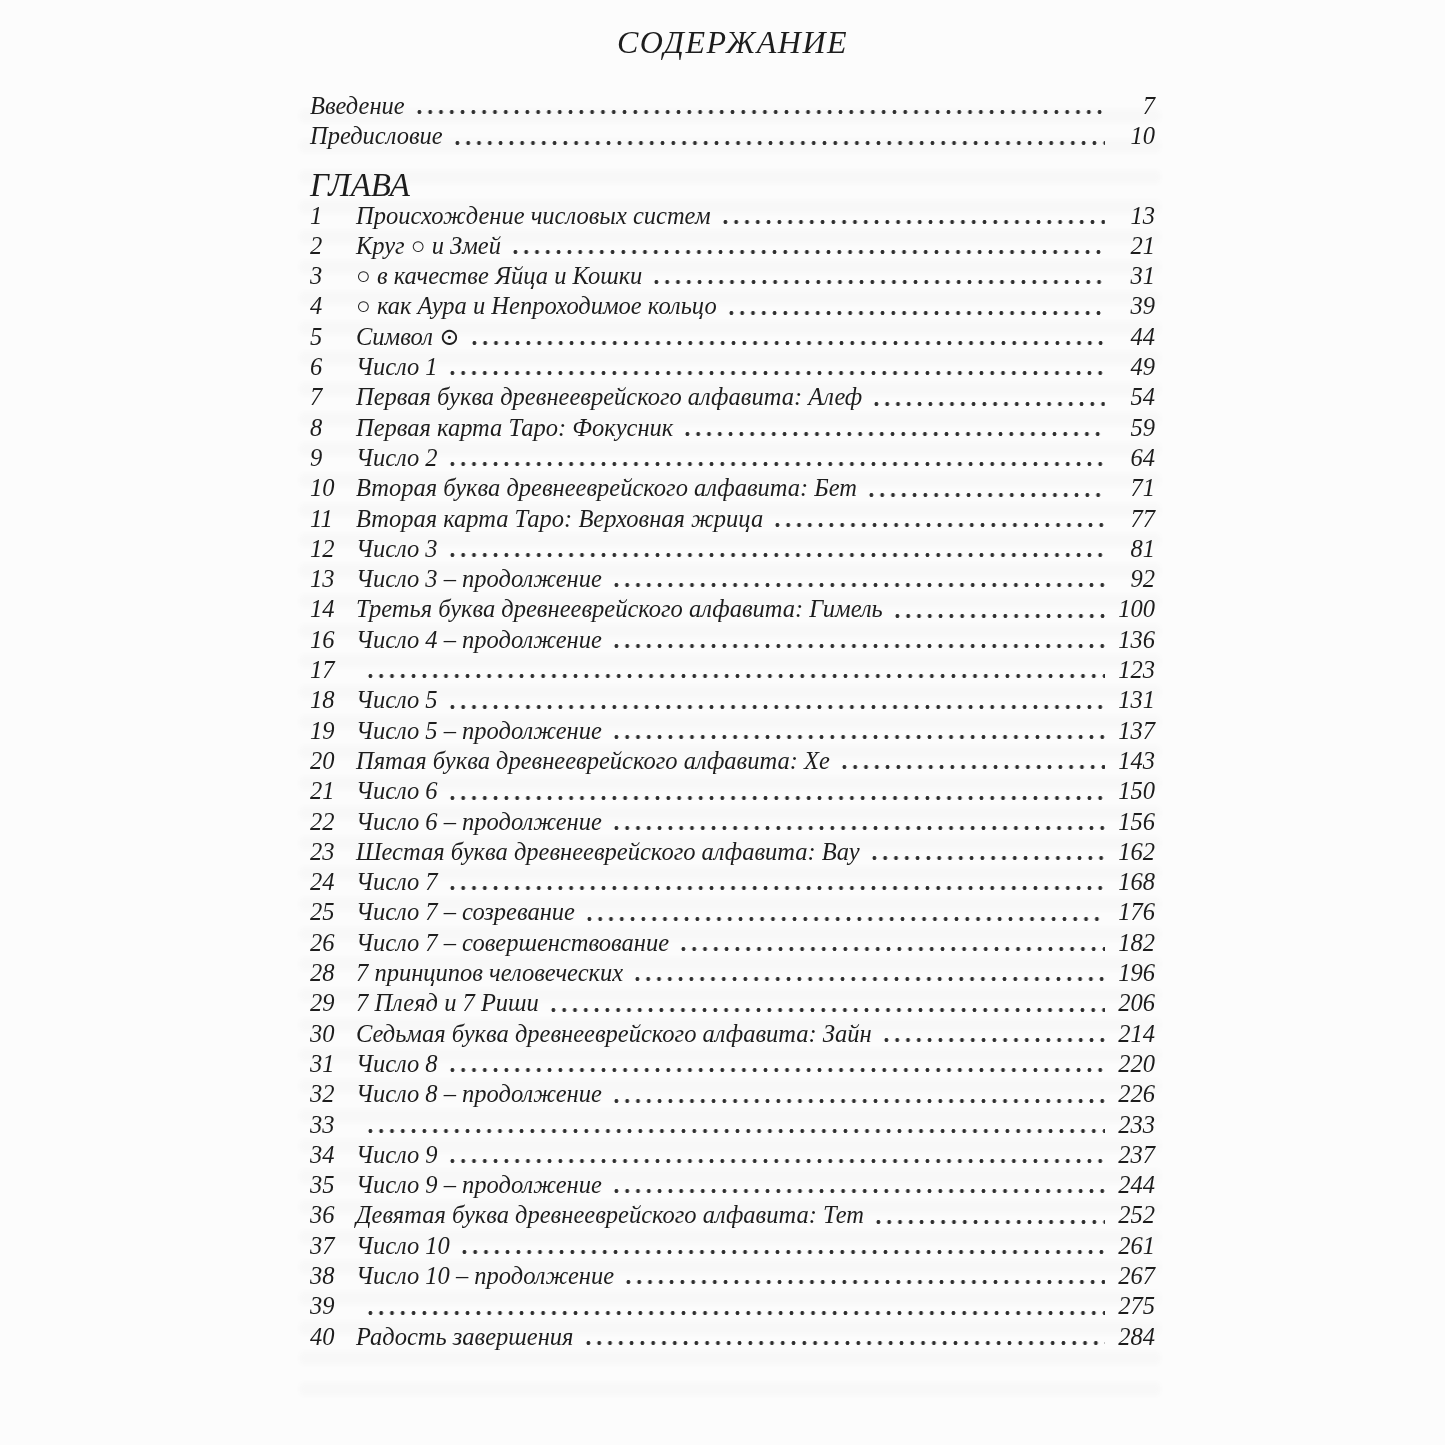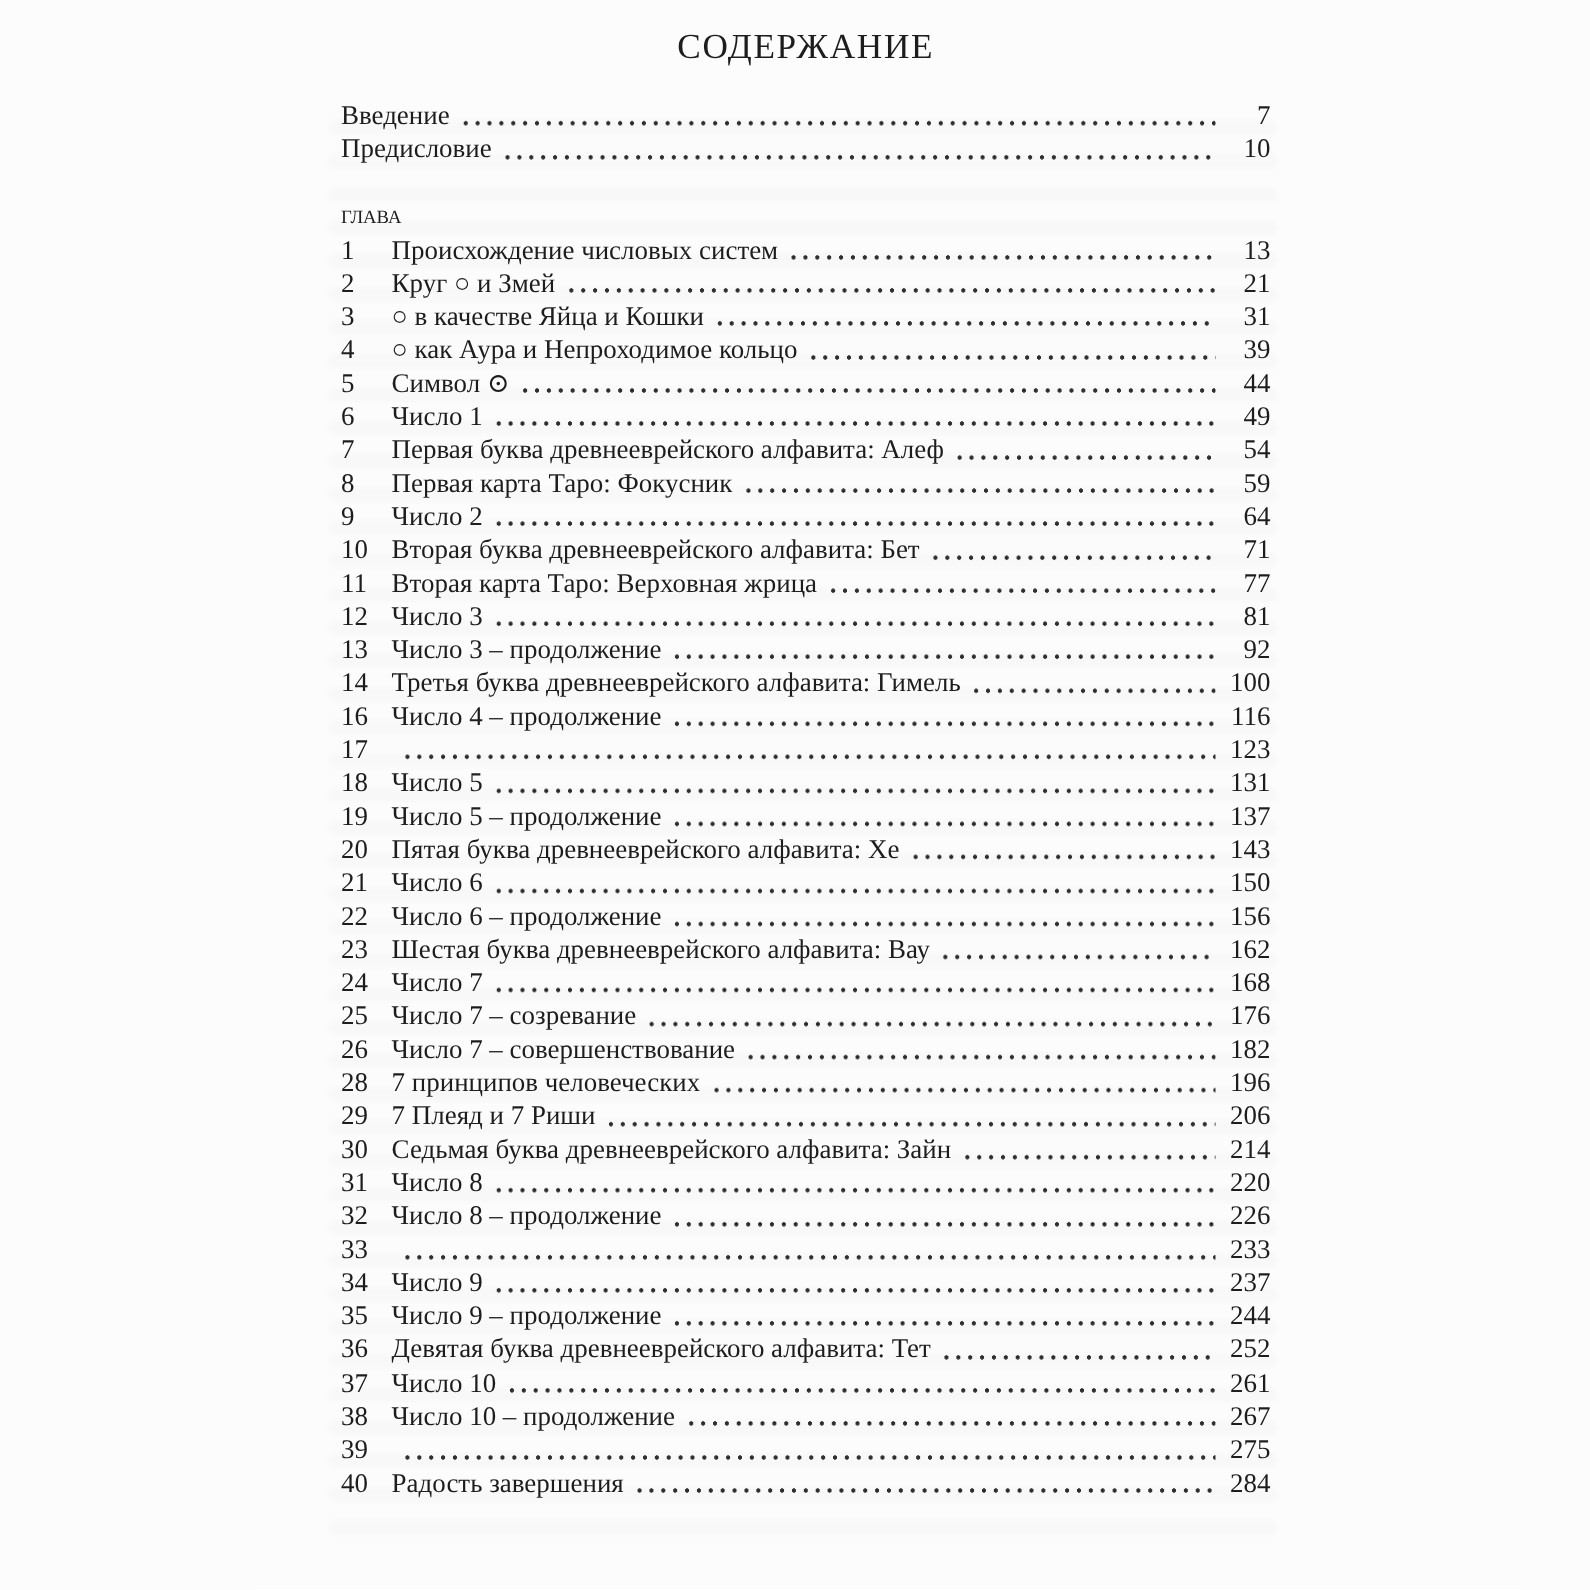--- a/index.html
+++ b/index.html
@@ -5,20 +5,21 @@
   html, body { margin: 0; padding: 0; background: #ffffff; }
 
   .scan-page {
     position: relative;
     width: 1445px;
     height: 1445px;
     background: #fcfcfc;
     font-family: "Liberation Serif", "DejaVu Serif", serif;
     color: #1d1d1d;
     overflow: hidden;
+    font-style: italic;
   }
 
   
   .ghost-showthrough {
     position: absolute;
     left: 300px;
     top: 110px;
     width: 860px;
     height: 1300px;
     background: repeating-linear-gradient(
@@ -73,23 +74,23 @@
     background-position: left calc(100% - 6px);
   }
 
   .page-num {
     flex: none;
     min-width: 44px;
     text-align: right;
   }
 
   .section-heading {
-    font-size: 17px;
+    font-size: 33px;
     line-height: 31px;
-    margin-top: 30px;
+    margin-top: 18px;
   }
 </style>
 </head>
 <body>
 
 <div class="scan-page">
   <div class="ghost-showthrough"></div>
 
   <div class="content">
     <h1 class="toc-title">СОДЕРЖАНИЕ</h1>
@@ -207,21 +208,21 @@
     <span class="t">Третья буква древнееврейского алфавита: Гимель</span>
     <span class="leader"></span>
     <span class="page-num">100</span>
   </div>
 
 
   <div class="row">
     <span class="num">16</span>
     <span class="t">Число 4 – продолжение</span>
     <span class="leader"></span>
-    <span class="page-num">116</span>
+    <span class="page-num">136</span>
   </div>
 
   <div class="row">
     <span class="num">17</span>
     <span class="leader"></span>
     <span class="page-num">123</span>
   </div>
 
   <div class="row">
     <span class="num">18</span>

